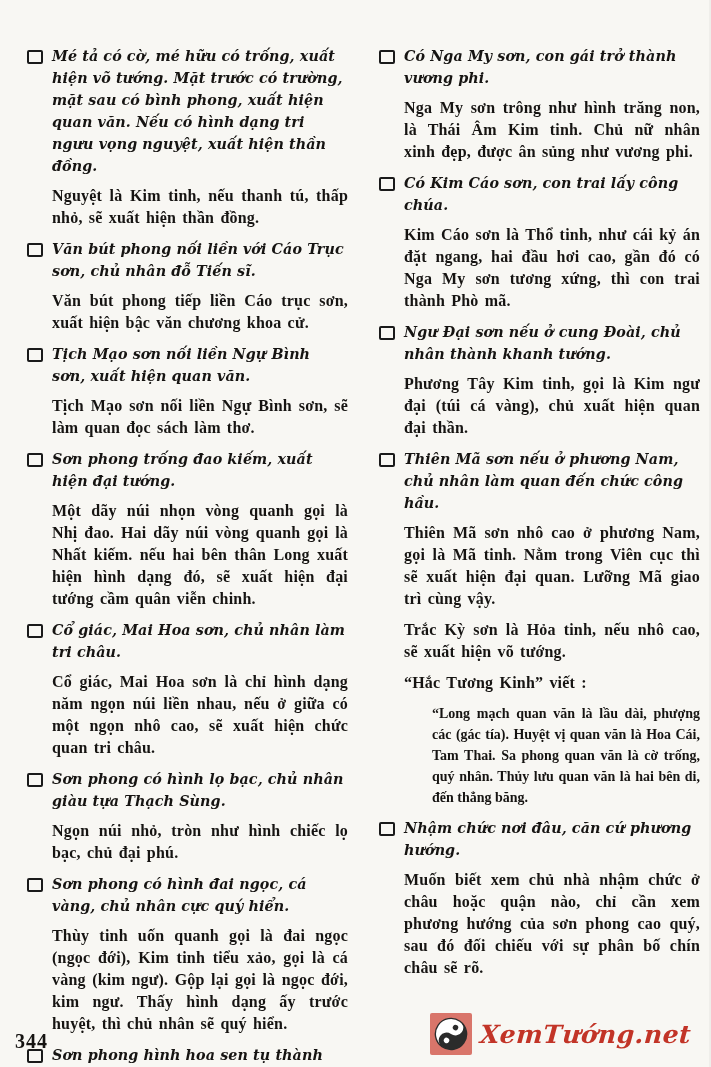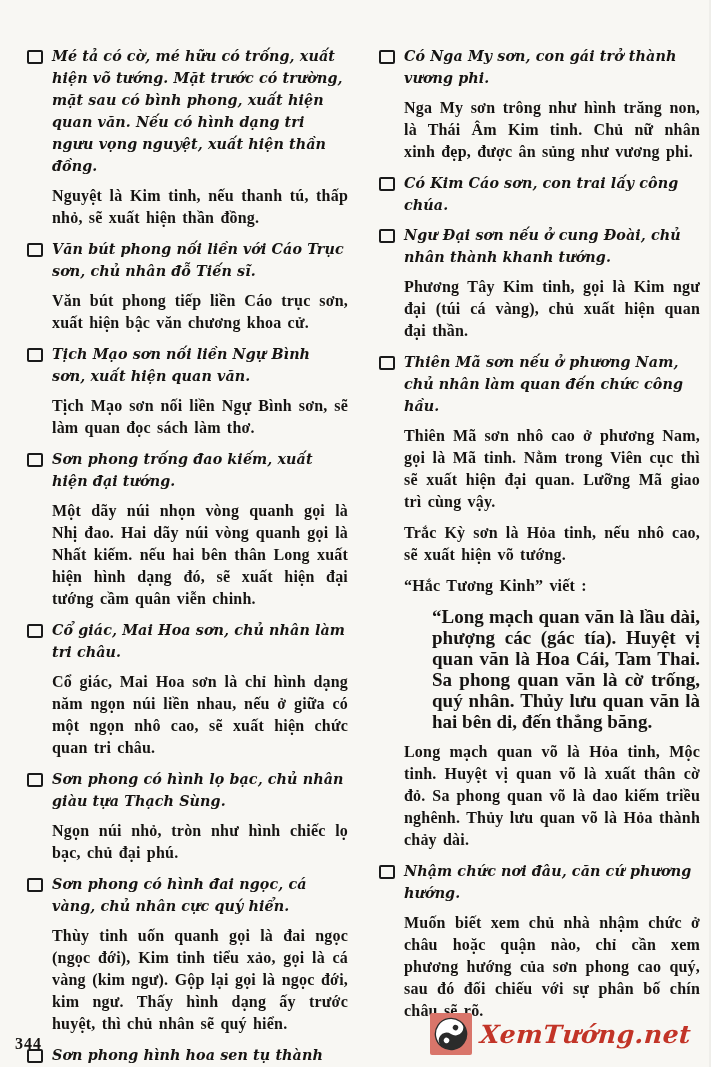--- a/index.html
+++ b/index.html
@@ -54,30 +54,30 @@
     font-size: 16px;
     font-weight: 700;
     line-height: 22px;
     text-align: justify;
     letter-spacing: 0.2px;
     word-spacing: 2px;
   }
   .quote-para {
     margin: 0 0 9px 0;
     padding-left: 62px;
-    font-size: 19px;
+    font-size: 14px;
     font-weight: 600;
     line-height: 21px;
     text-align: justify;
   }
   
   .page-number {
     position: absolute;
     left: 15px; bottom: 14px;
-    font-size: 16px;
+    font-size: 20px;
     font-weight: 700;
     letter-spacing: 1px;
   }
   .footer-logo {
     position: absolute;
     right: 18px; bottom: 12px;
     display: flex;
     align-items: center;
     gap: 8px;
   }
@@ -148,34 +148,34 @@
     <div class="column">
         <div class="item-block">
           <span class="checkbox"></span>
           <span class="item-text">Có Nga My sơn, con gái trở thành vương phi.</span>
         </div>
         <p class="body-para">Nga My sơn trông như hình trăng non, là Thái Âm Kim tinh. Chủ nữ nhân xinh đẹp, được ân sủng như vương phi.</p>
         <div class="item-block">
           <span class="checkbox"></span>
           <span class="item-text">Có Kim Cáo sơn, con trai lấy công chúa.</span>
         </div>
+        <p class="body-para">Kim Cáo sơn là Thổ tinh, như cái kỷ án đặt ngang, hai đầu hơi cao, gần đó có Nga My sơn tương xứng, thì con trai thành Phò mã.</p>
         <div class="item-block">
           <span class="checkbox"></span>
           <span class="item-text">Ngư Đại sơn nếu ở cung Đoài, chủ nhân thành khanh tướng.</span>
         </div>
         <p class="body-para">Phương Tây Kim tinh, gọi là Kim ngư đại (túi cá vàng), chủ xuất hiện quan đại thần.</p>
         <div class="item-block">
           <span class="checkbox"></span>
           <span class="item-text">Thiên Mã sơn nếu ở phương Nam, chủ nhân làm quan đến chức công hầu.</span>
         </div>
         <p class="body-para">Thiên Mã sơn nhô cao ở phương Nam, gọi là Mã tinh. Nằm trong Viên cục thì sẽ xuất hiện đại quan. Lưỡng Mã giao trì cùng vậy.</p>
         <p class="body-para">Trắc Kỳ sơn là Hỏa tinh, nếu nhô cao, sẽ xuất hiện võ tướng.</p>
         <p class="body-para">“Hắc Tương Kinh” viết :</p>
         <p class="quote-para">“Long mạch quan văn là lầu dài, phượng các (gác tía). Huyệt vị quan văn là Hoa Cái, Tam Thai. Sa phong quan văn là cờ trống, quý nhân. Thủy lưu quan văn là hai bên di, đến thẳng băng.</p>
-        <p class="body-para">Long mạch quan võ là Hỏa tinh, Mộc tinh. Huyệt vị quan võ là xuất thân cờ đỏ. Sa phong quan võ là dao kiếm triều nghênh. Thủy lưu quan võ là Hỏa thành chảy dài.</p>
         <div class="item-block">
           <span class="checkbox"></span>
           <span class="item-text">Nhậm chức nơi đâu, căn cứ phương hướng.</span>
         </div>
         <p class="body-para">Muốn biết xem chủ nhà nhậm chức ở châu hoặc quận nào, chỉ cần xem phương hướng của sơn phong cao quý, sau đó đối chiếu với sự phân bố chín châu sẽ rõ.</p>
       </div>
   </div>
 
   <div class="page-number">344</div>
 

